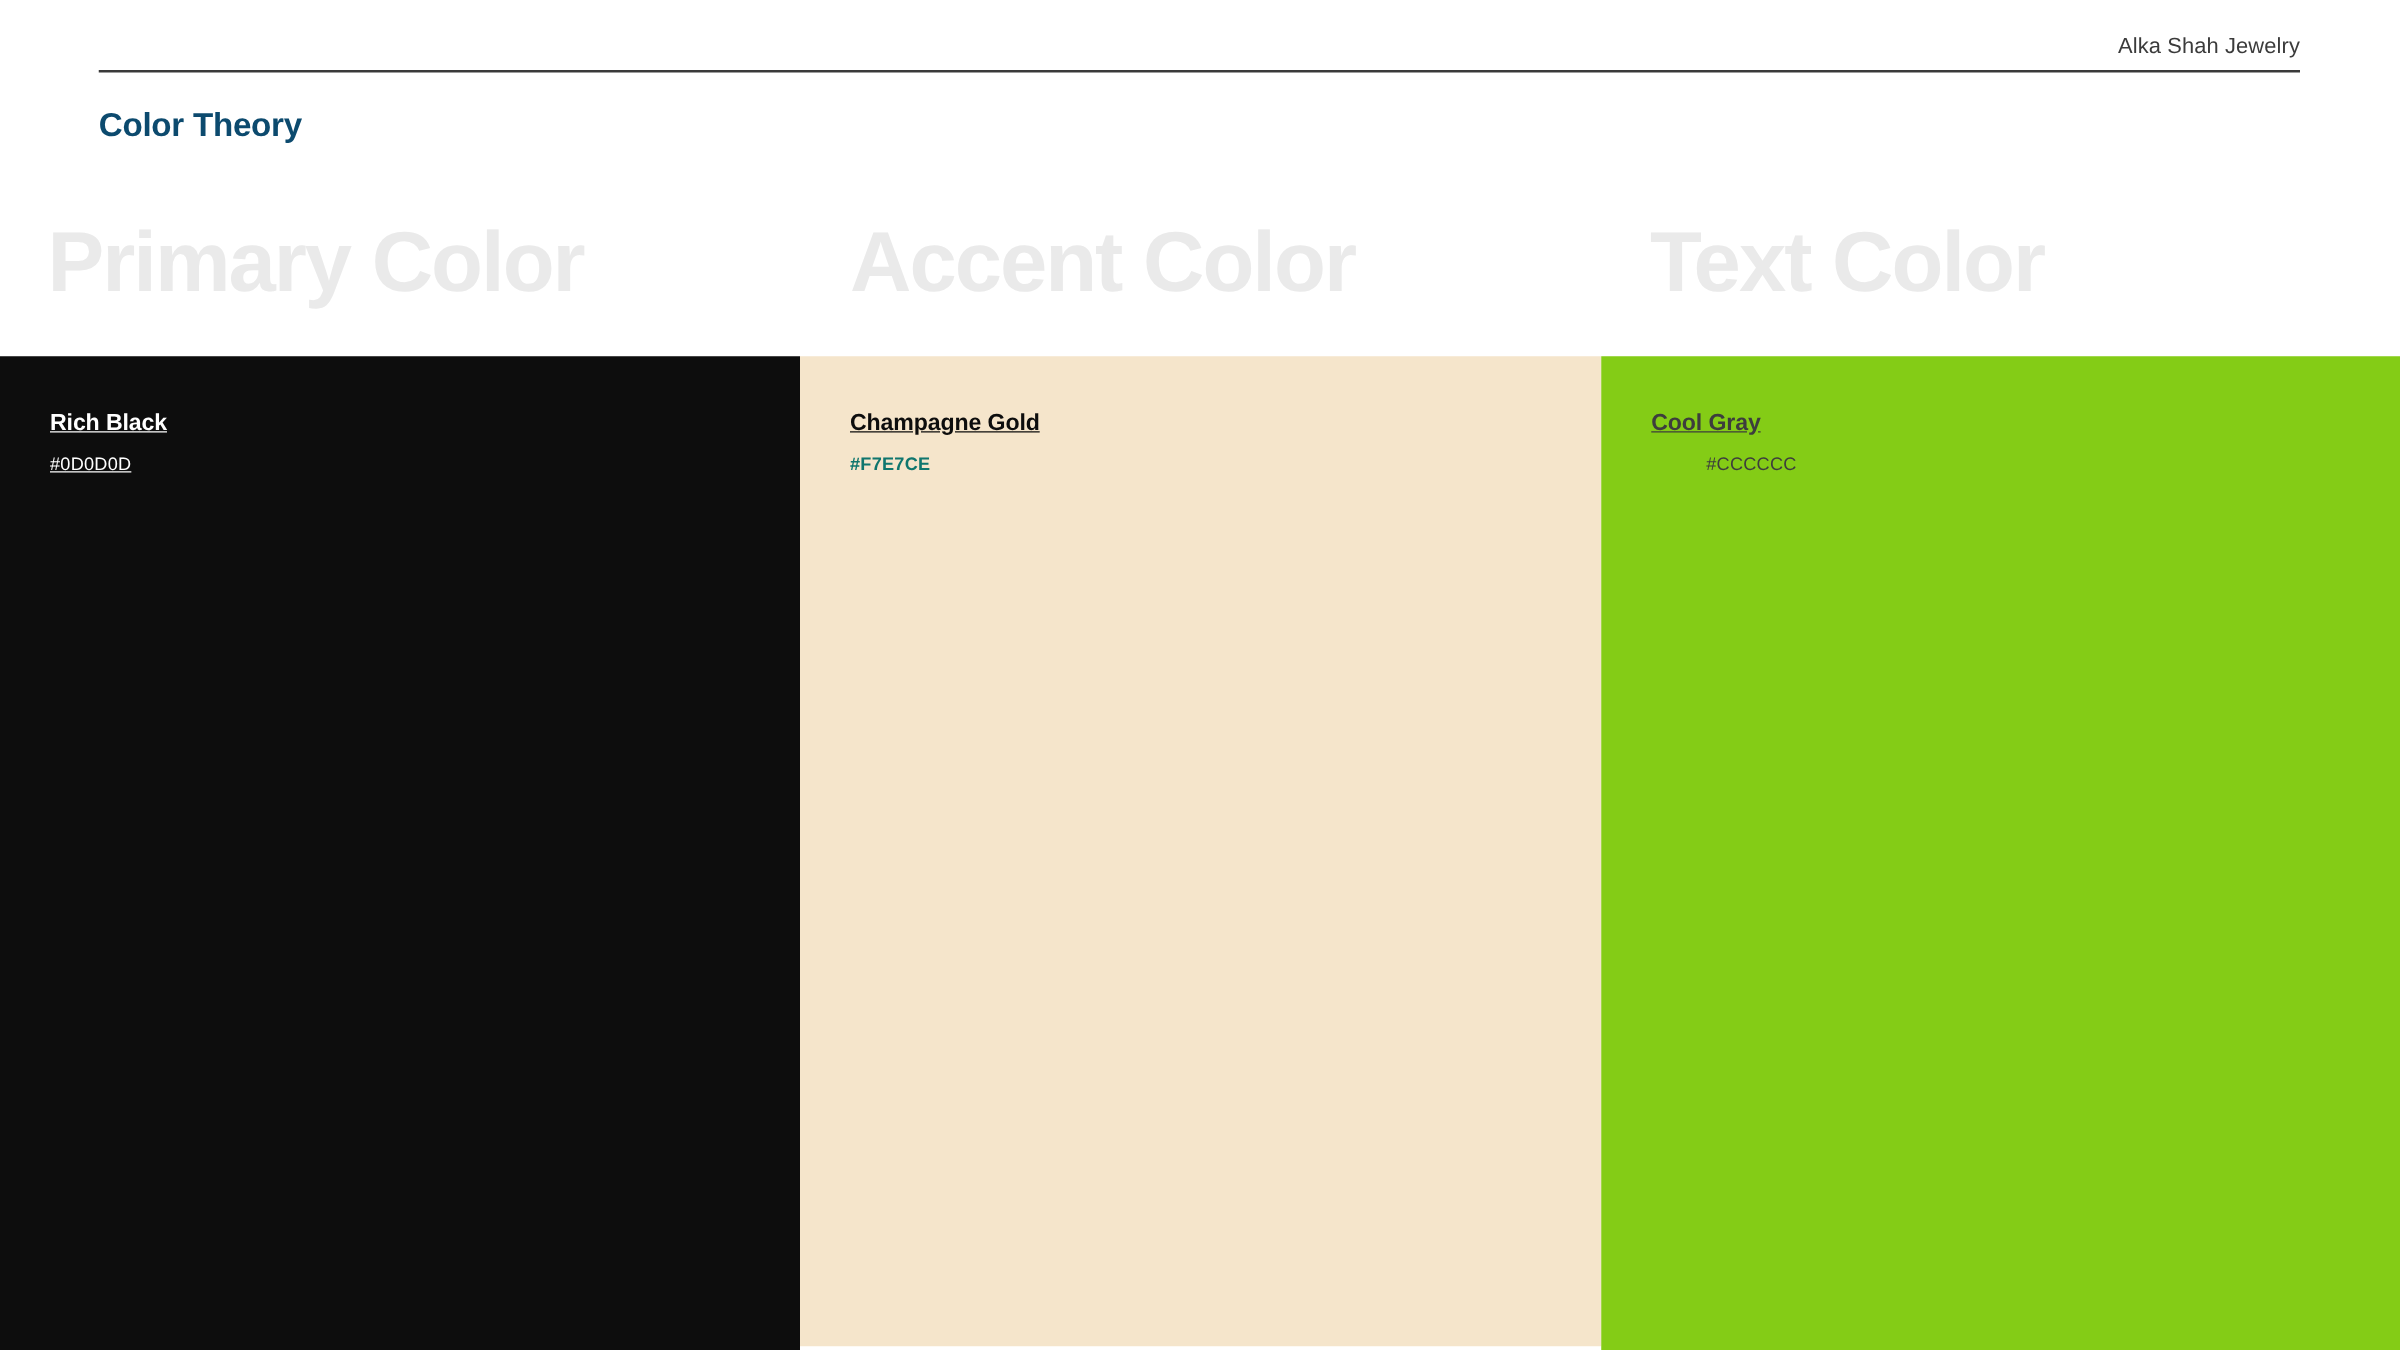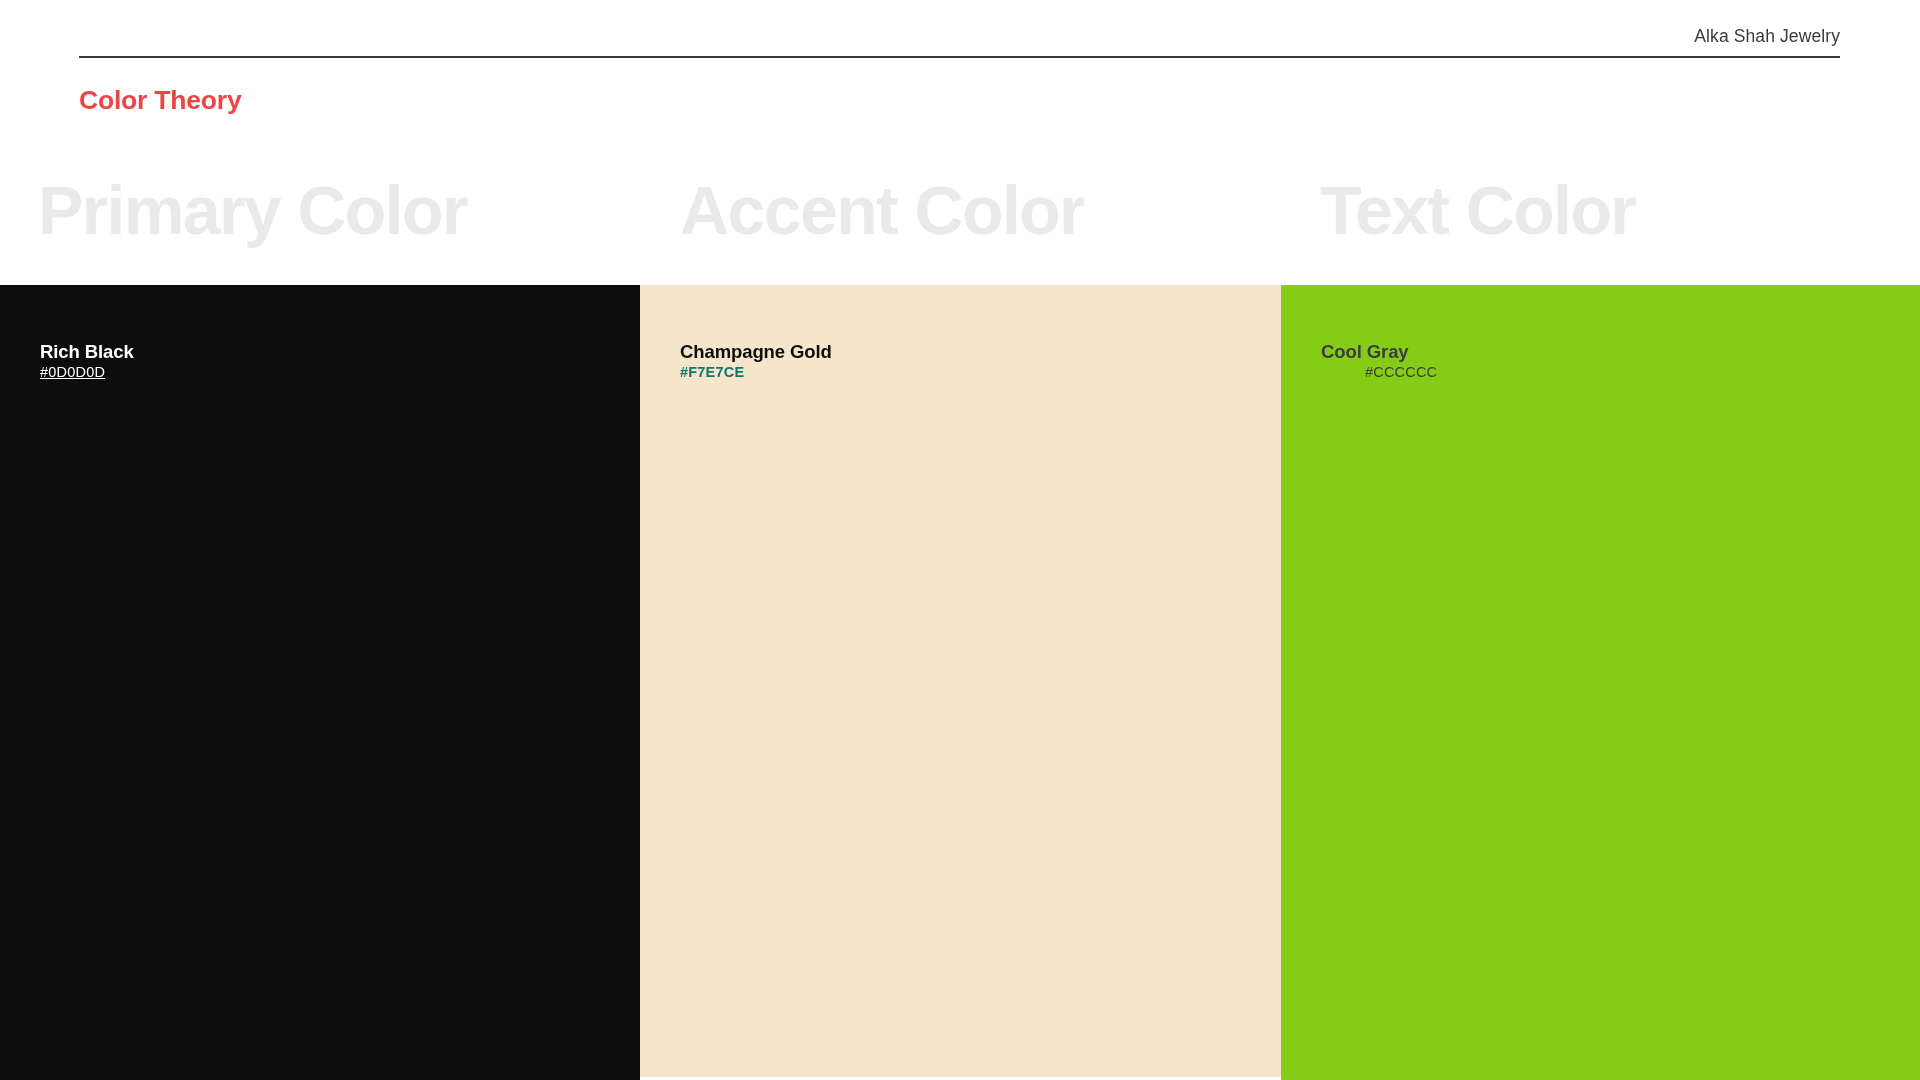--- a/index.html
+++ b/index.html
@@ -95,26 +95,27 @@
     top: 0;
   }
 
   .swatch.s0 { left: 0px;    width: 640px;  height: 795px; }
   .swatch.s1 { left: 640px;  width: 641px;  height: 792px; }
   .swatch.s2 { left: 1281px; width: 639px;  height: 795px; }
 
   .swatch-name {
     position: absolute;
     left: 40px;
-    top: 55px;
+    top: 41px;
     font-size: 18.5px;
     font-weight: bold;
     letter-spacing: -0.1px;
     line-height: 24px;
     white-space: nowrap;
+    text-decoration: underline;
   }
 
   .swatch-hex {
     position: absolute;
     left: 40px;
     top: 77px;
     font-size: 14.5px;
     font-weight: normal;
     letter-spacing: 0.2px;
     line-height: 20px;
@@ -123,21 +124,21 @@
 </style>
 </head>
 <body style="background: rgb(255, 255, 255);">
 
 <div class="page">
 
   <div class="brand-header">Alka Shah Jewelry</div>
 
   <div class="header-rule" style="background: rgb(58, 58, 58);"></div>
 
-  <div class="page-title" style="color: #ef4444;">Color Theory</div>
+  <div class="page-title" style="color: #0c4a6e;">Color Theory</div>
 
   <div class="ghost-row">
     <div class="ghost-heading g0" style="color: rgb(234, 234, 234);">Primary Color</div>
     <div class="ghost-heading g1" style="color: rgb(234, 234, 234);">Accent Color</div>
     <div class="ghost-heading g2" style="color: rgb(234, 234, 234);">Text Color</div>
   </div>
 
   <div class="swatch-row">
 
     <div class="swatch s0" style="background-color: rgb(13, 13, 13);">

